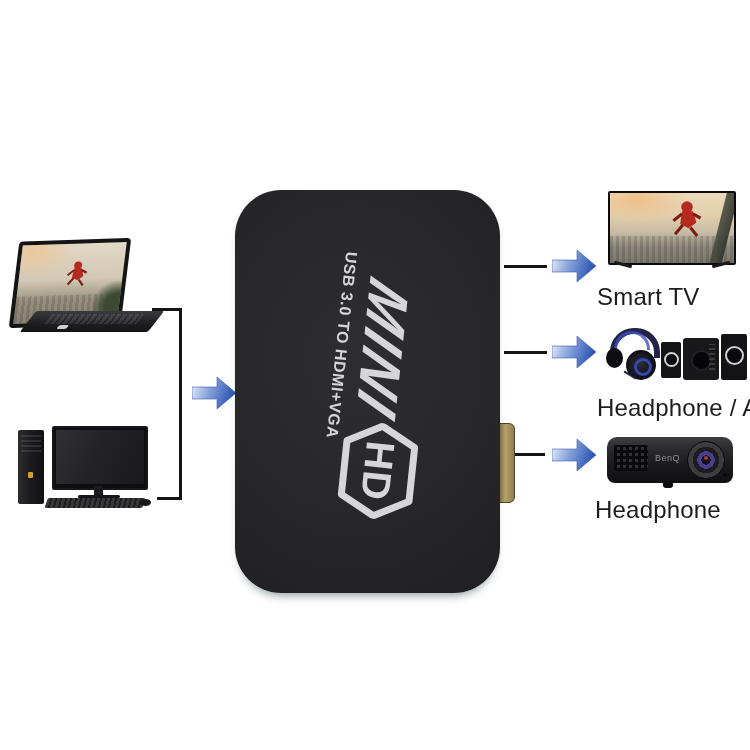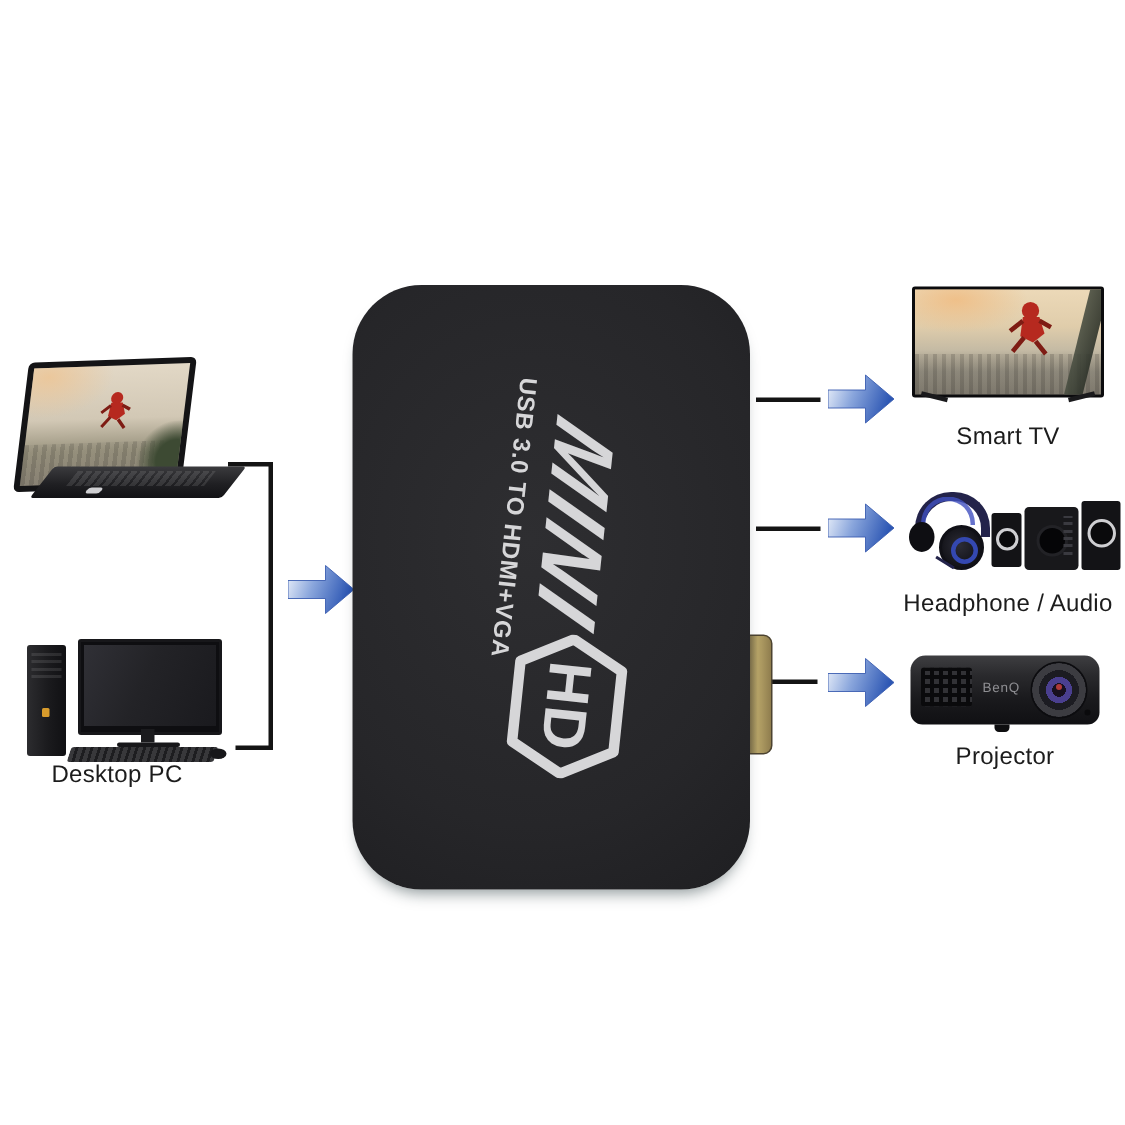--- a/index.html
+++ b/index.html
@@ -1,21 +1,21 @@
 <!DOCTYPE html>
 <html><head>
 <meta charset="utf-8">
 <style>
   html,body { margin:0; padding:0; background:#fff; }
   .stage {
     position:relative; width:750px; height:750px; background:#ffffff;
     font-family:"Liberation Sans", sans-serif; overflow:hidden; color:#1a1a1a;
   }
   .label {
-    position:absolute; text-align:center; font-size:16px; color:#1c1c1c;
+    position:absolute; text-align:left; font-size:24px; color:#1c1c1c;
     letter-spacing:0.2px; white-space:nowrap;
   }
   .cline { position:absolute; background:#141414; }
 
   
   .gold-connector {
     position:absolute; left:497px; top:423px; width:16px; height:78px; z-index:1;
     background:linear-gradient(90deg,#6e6142 0%, #b7a468 45%, #8f7d4e 100%);
     border:1px solid #4c4330; border-radius:3px 6px 6px 3px;
   }
@@ -232,21 +232,20 @@
       <div class="pc-logo"></div>
     </div>
     <div class="pc-monitor">
       <div class="pc-screen"></div>
     </div>
     <div class="pc-stand"></div>
     <div class="pc-stand-base"></div>
     <div class="pc-keyboard"></div>
     <div class="pc-mouse"></div>
   </div>
-  <div class="label" style="left:3px; top:508px; width:150px;">Desktop PC</div>
 
   <div class="cline" style="left:152px; top:308px; width:30px; height:3px;"></div>
   <div class="cline" style="left:179px; top:308px; width:3px; height:192px;"></div>
   <div class="cline" style="left:157px; top:497px; width:25px; height:3px;"></div>
 
   <svg class="arrow" style="left:192px; top:374px;" viewBox="0 0 46 38">
       <use href="#arrowShape"></use>
     </svg>
 
   <div class="gold-connector"></div>
@@ -316,15 +315,15 @@
     <div class="proj-body">
       <div class="proj-vents"></div>
       <div class="proj-brand">BenQ</div>
       <div class="proj-lens">
         <div class="proj-glint"></div>
       </div>
       <div class="proj-led"></div>
     </div>
     <div class="proj-foot"></div>
   </div>
-  <div class="label" style="left:595px; top:496px; width:150px;">Projector</div>
+  <div class="label" style="left:595px; top:496px; width:150px;">Headphone</div>
 
 </div>
 
 </body></html>

